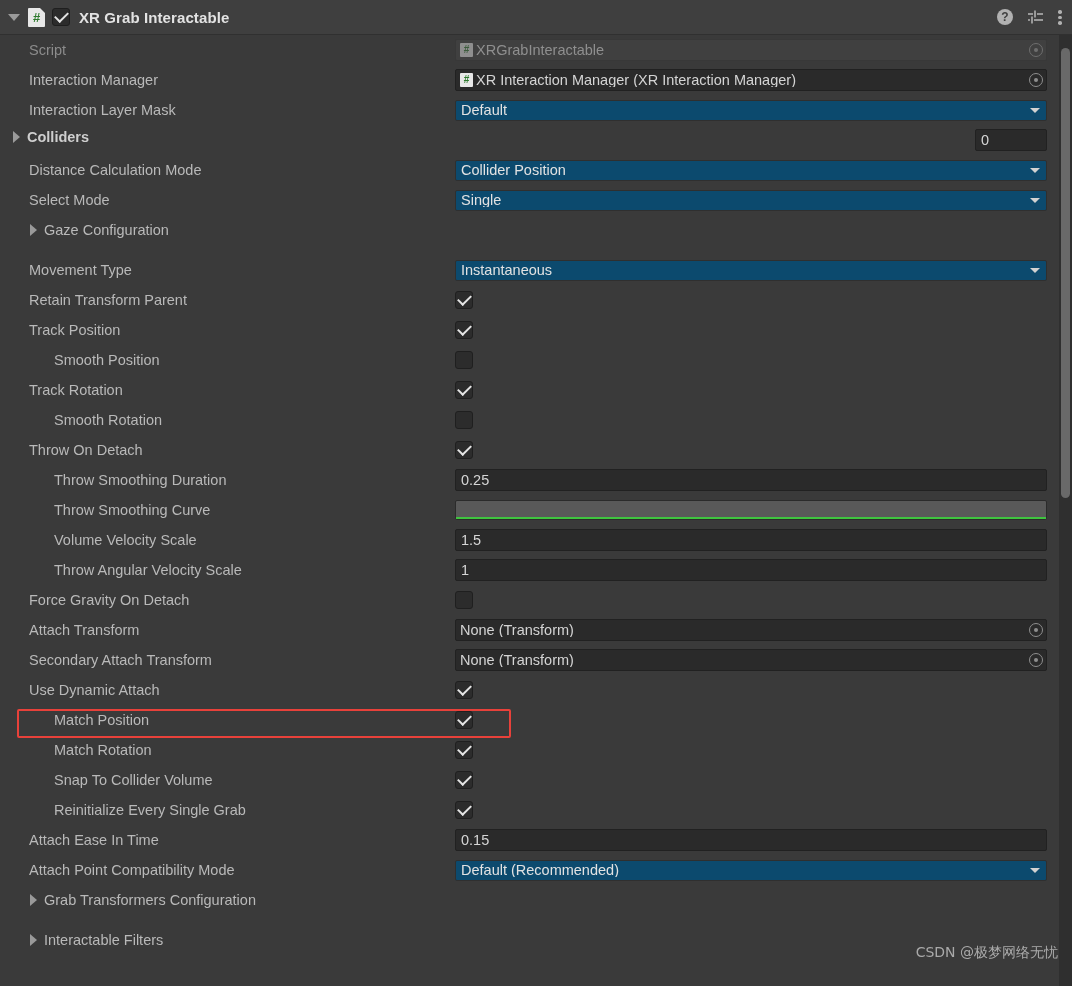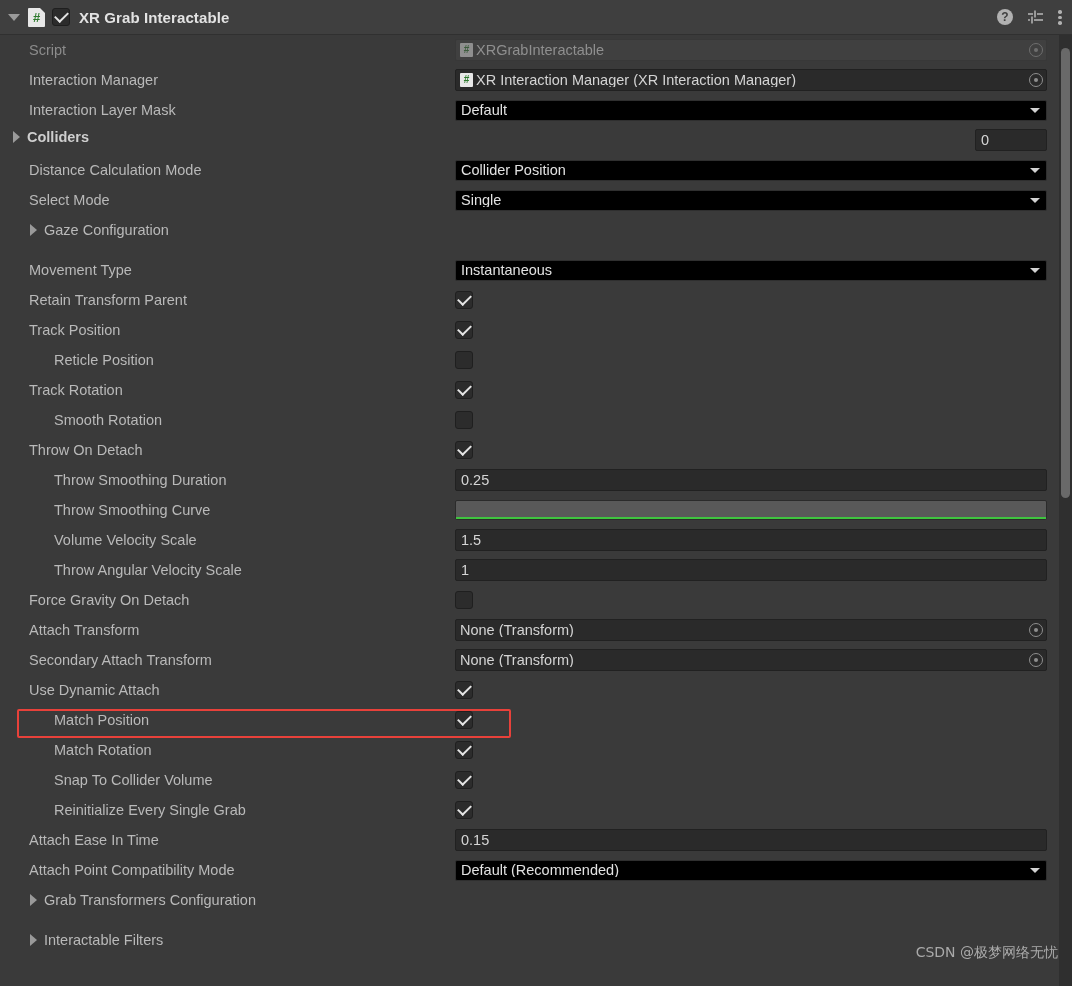--- a/index.html
+++ b/index.html
@@ -217,21 +217,21 @@
     width: 4px; height: 4px;
     background: #8e8e8e;
     border-radius: 50%;
   }
   .objfield.disabled .picker { border-color: #6e6e6e; }
   .objfield.disabled .picker::after { background: #6e6e6e; }
 
   .dropdown {
     flex: 1 1 auto;
     height: 21px;
-    background: #000000;
+    background: #0c4a6e;
     border: 1px solid #2f2f2f;
     border-radius: 2px;
     box-sizing: border-box;
     display: flex;
     align-items: center;
     padding: 0 6px 0 5px;
     position: relative;
     min-width: 0;
   }
   .dropdown .ddv {
@@ -493,21 +493,21 @@
       </div>
       <div class="field-wrap">
         <div class="checkbox">
           <span class="check-glyph"></span>
         </div>
       </div>
     </div>
 
     <div class="row">
       <div class="lbl-wrap indent1">
-        <span class="label">Reticle Position</span>
+        <span class="label">Smooth Position</span>
       </div>
       <div class="field-wrap">
         <div class="checkbox"></div>
       </div>
     </div>
 
     <div class="row">
       <div class="lbl-wrap">
         <span class="label">Track Rotation</span>
       </div>

